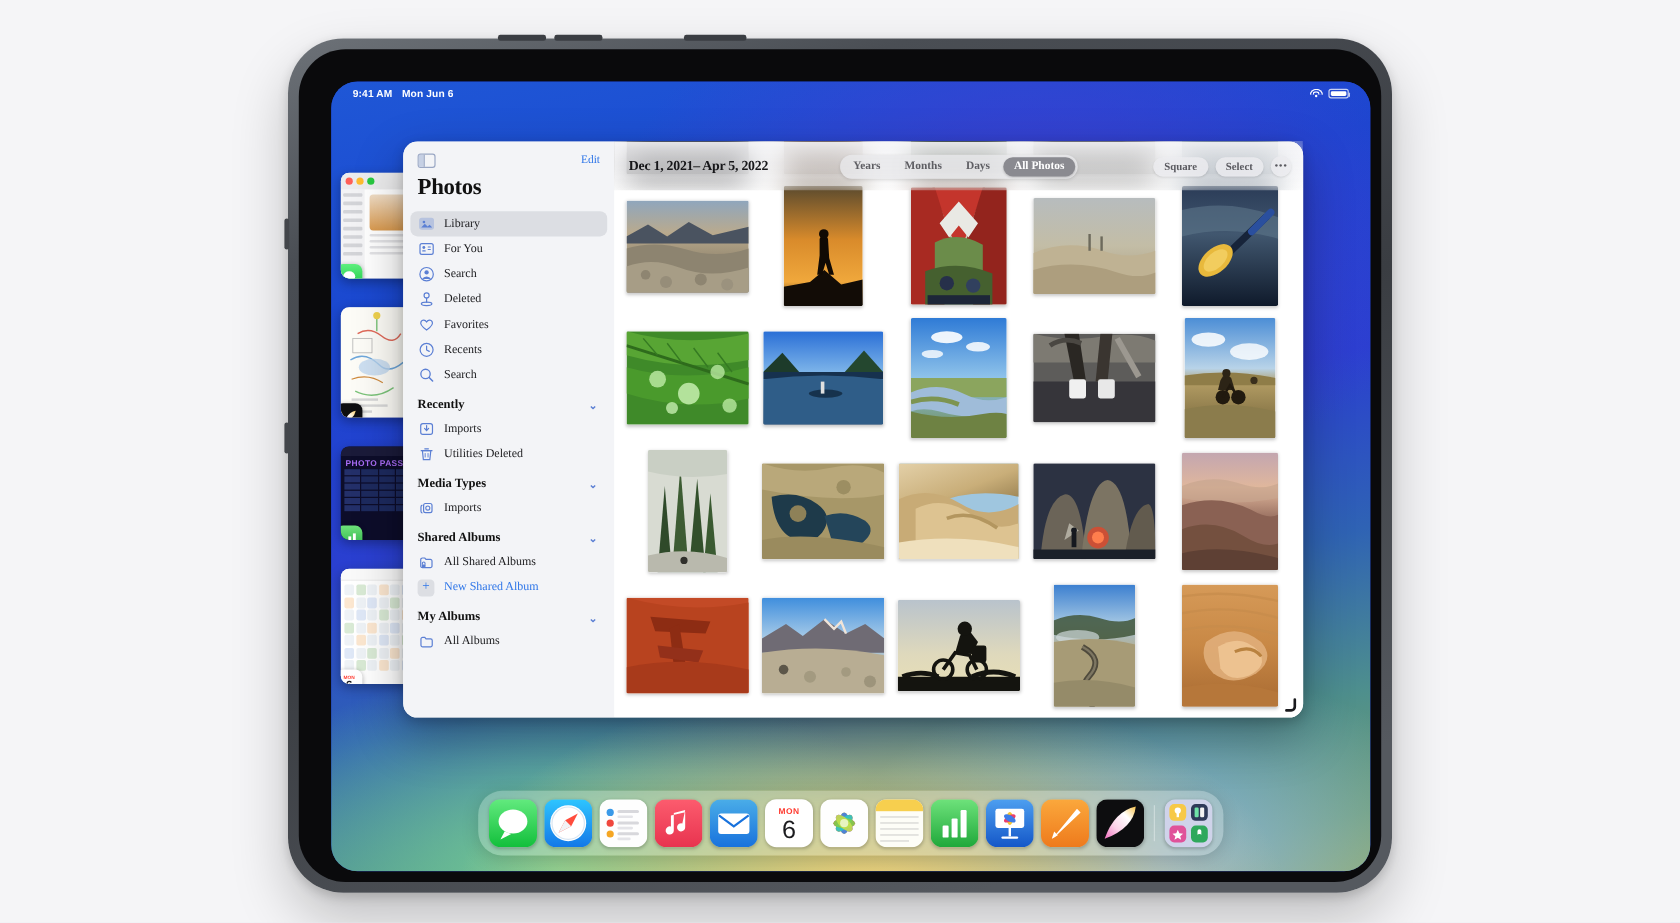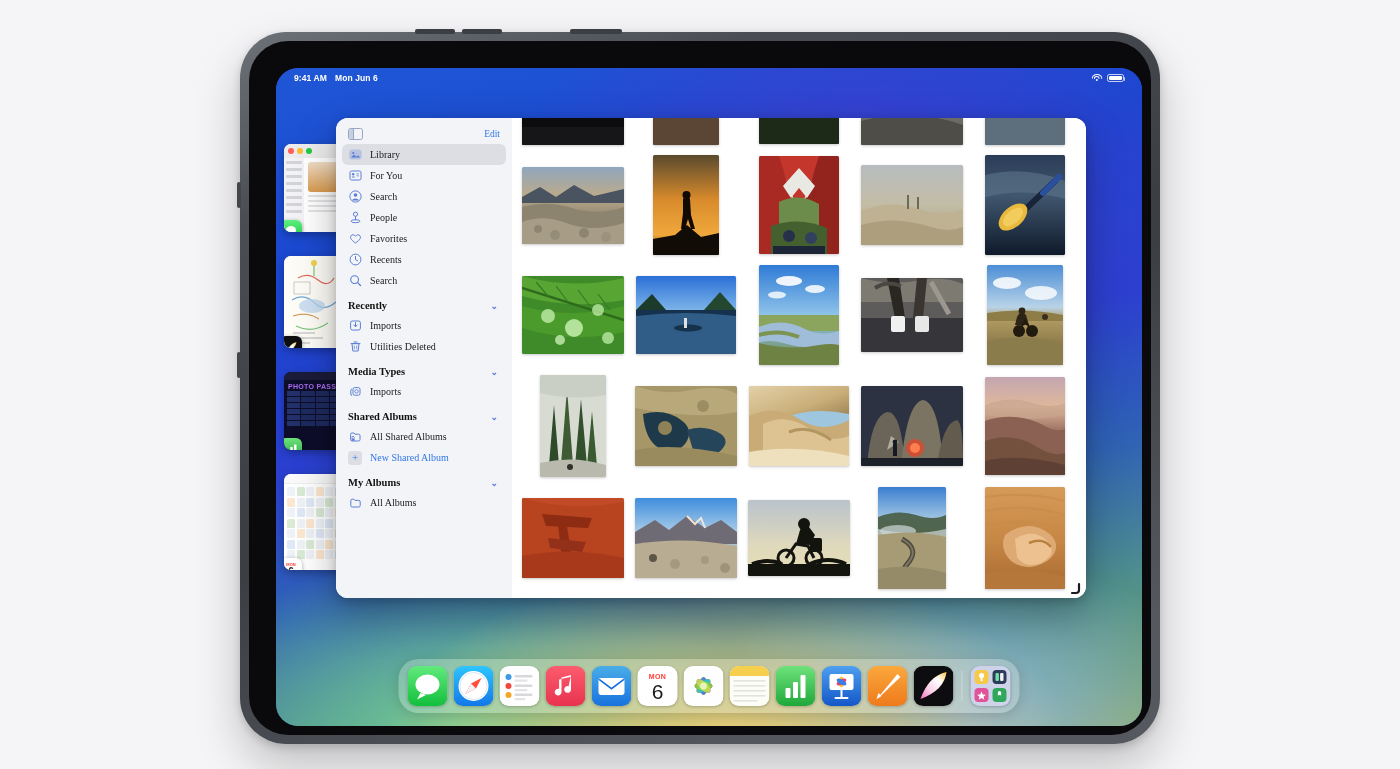--- a/index.html
+++ b/index.html
@@ -400,20 +400,21 @@
 
         <div class="photos-win">
 
           <div class="sidebar">
             <div class="sb-toolbar">
               <span class="sb-toggle">
                   <i></i>
                 </span>
               <span class="edit-link">Edit</span>
             </div>
+            <div class="app-title">Photos</div>
 
             <div class="nav-item active">
               <span class="nav-ic">
                 <svg width="13" height="13" viewBox="0 0 13 13">
                     <rect x=".8" y="2" width="11.4" height="9" rx="1.8" fill="#5b7fd4" opacity=".28" stroke="#5b7fd4" stroke-width="1"></rect>
                     <circle cx="4.3" cy="5" r="1.1" fill="#5b7fd4"></circle>
                     <path d="M2 9.6 L5 6.4 L7.3 8.8 L9 7.3 L11.2 9.6 Z" fill="#5b7fd4"></path>
                   </svg>
               </span>
               <span>Library</span>
@@ -441,21 +442,21 @@
               <span>Search</span>
             </div>
             <div class="nav-item">
               <span class="nav-ic">
                 <svg width="13" height="13" viewBox="0 0 13 13">
                     <circle cx="6.5" cy="3.2" r="2.1" fill="none" stroke="#5b7fd4" stroke-width="1"></circle>
                     <path d="M6.5 5.4 V9.2" stroke="#5b7fd4" stroke-width="1"></path>
                     <ellipse cx="6.5" cy="10.2" rx="4.4" ry="1.5" fill="none" stroke="#5b7fd4" stroke-width="1"></ellipse>
                   </svg>
               </span>
-              <span>People</span>
+              <span>Deleted</span>
             </div>
             <div class="nav-item">
               <span class="nav-ic">
                 <svg width="13" height="13" viewBox="0 0 13 13">
                     <path d="M6.5 11 C1.6 7.6 1 5.6 1.9 4 C2.9 2.2 5.3 2.4 6.5 4.3 C7.7 2.4 10.1 2.2 11.1 4 C12 5.6 11.4 7.6 6.5 11 Z" fill="none" stroke="#5b7fd4" stroke-width="1"></path>
                   </svg>
               </span>
               <span>Favorites</span>
             </div>
             <div class="nav-item">
@@ -934,20 +935,36 @@
                   </svg>
                 </span>
 
               <span></span>
               <span></span>
 
               <span></span>
 
             </div>
 
+            <div class="float-bar">
+              <span class="date-range">Dec 1, 2021– Apr 5, 2022</span>
+
+              <div class="seg">
+                <span>Years</span>
+                <span>Months</span>
+                <span>Days</span>
+                <span class="sel">All Photos</span>
+              </div>
+
+              <div class="right-tools">
+                <span class="pill">Square</span>
+                <span class="pill">Select</span>
+                <span class="round-btn">•••</span>
+              </div>
+            </div>
 
             <span class="resize-grip">
               <svg width="13" height="13" viewBox="0 0 13 13">
                   <path d="M11 2 V8 a3 3 0 0 1 -3 3 H4" fill="none" stroke="#1b1b1e" stroke-width="2.2" stroke-linecap="round"></path>
                 </svg>
             </span>
           </div>
         </div>
 
         <div class="dock">

